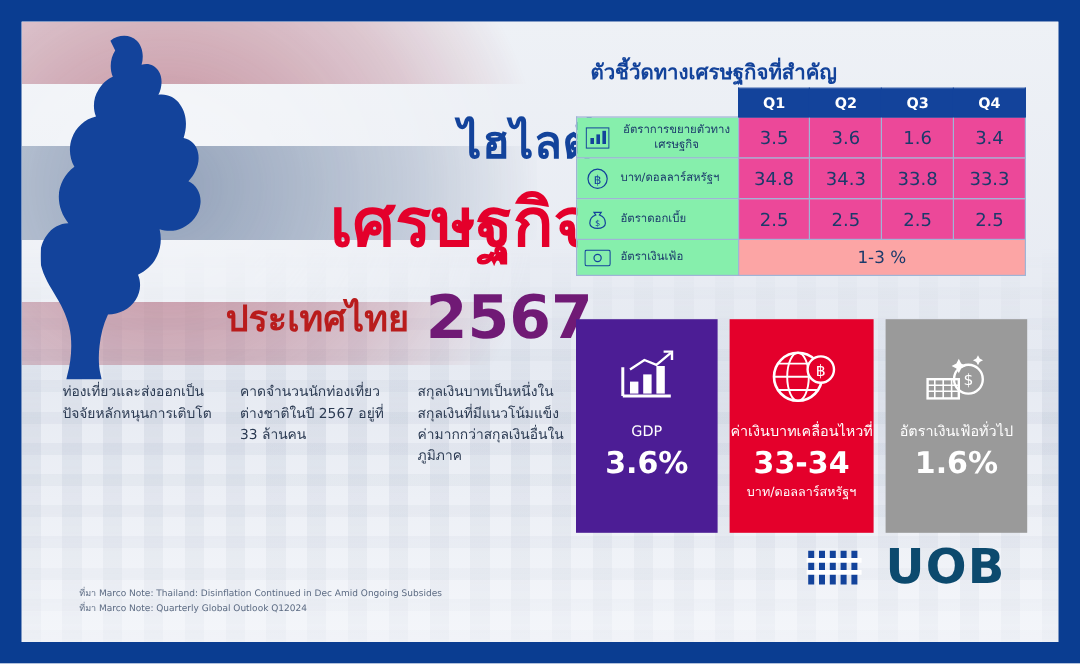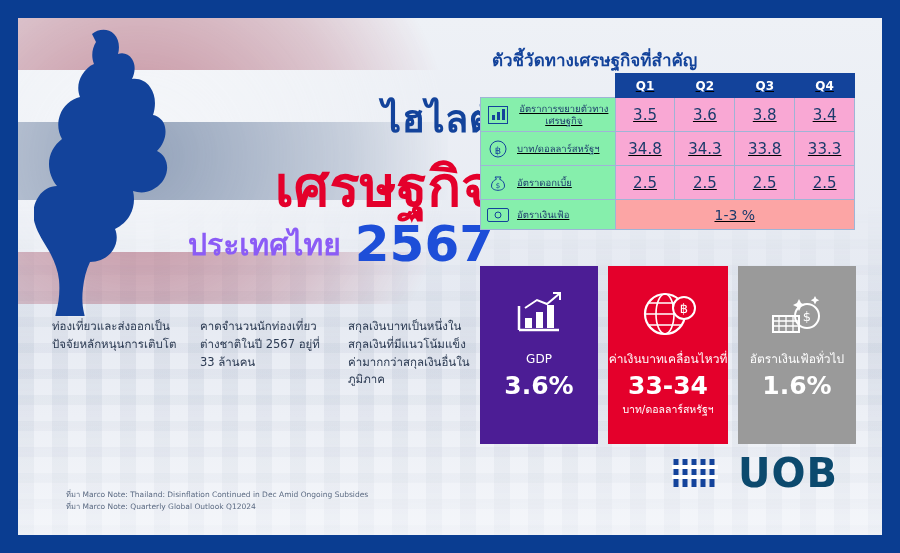--- a/index.html
+++ b/index.html
@@ -58,54 +58,54 @@
   }
 
   
   .map { position: absolute; left: 16px; top: 8px; width: 210px; height: 290px; }
 
   
   .headline { position: absolute; left: 146px; top: 82px; width: 330px; text-align: right; }
   .h-line1 { color: #13439b; font-size: 38px; font-weight: bold; line-height: 1.0; letter-spacing: 0.5px;}
   .h-line2 { color: #e4002b; font-size: 56px; font-weight: bold; line-height: 1.05; margin-top: 20px; }
   .h-line3row { display: flex; align-items: flex-end; justify-content: flex-end; gap: 14px; margin-top: 4px; }
-  .h-line3 { color: #8b5cf6; font-size: 30px; font-weight: bold; }
-  .h-year { color: #1d4ed8; font-size: 50px; font-weight: bold; line-height: 0.95; }
+  .h-line3 { color: #b91c1c; font-size: 30px; font-weight: bold; }
+  .h-year { color: #701a75; font-size: 50px; font-weight: bold; line-height: 0.95; margin-top: 21px; }
 
   
   .cols { position: absolute; left: 34px; top: 300px; width: 430px; display: flex; gap: 18px; }
   .col { width: 130px; color: #2b3a52; font-size: 11.5px; line-height: 1.55; }
 
   
   .ind-title {
     position: absolute; left: 474px; top: 28px;
     color: #13439b; font-size: 17px; font-weight: bold;
   }
-  .table-wrap { position: absolute; left: 462px; top: 55px; width: 314px; text-decoration: underline; }
+  .table-wrap { position: absolute; left: 462px; top: 55px; width: 314px; }
   table.ind { border-collapse: collapse; width: 375px; }
   table.ind th, table.ind td {
     border: 1px solid #9fb4d6;
     text-align: center;
     color: #1b3a6b;
   }
   table.ind thead th {
     background: #13439b; color: #ffffff;
     font-size: 12px; font-weight: bold; height: 24px;
     border-color: #13439b;
   }
   table.ind thead th.blank { background: transparent; border: none; }
   td.rowlabel {
     background: #86efac;
     text-align: left;
     font-size: 9.5px;
     color: #1b3a6b;
     padding: 2px 4px 2px 4px;
     width: 135px;
   }
-  td.val { background: #f9a8d4; font-size: 15px; height: 34px; width: 60px; }
+  td.val { background: #ec4899; font-size: 15px; height: 34px; width: 60px; }
   td.span { background: #fca5a5; font-size: 14px; height: 30px; }
   .lab-inner { display: flex; align-items: center; gap: 6px; }
   .lab-ico {
     width: 26px; height: 22px; flex: 0 0 26px;
     display: flex; align-items: center; justify-content: center;
     color: #13439b;
   }
   .lab-txt { line-height: 1.25; }
 
   
@@ -178,21 +178,21 @@
                       <rect x="4" y="9" width="3" height="5" fill="#13439b"></rect>
                       <rect x="9" y="6" width="3" height="8" fill="#13439b"></rect>
                       <rect x="14" y="3" width="3" height="11" fill="#13439b"></rect>
                     </svg>
                 </span>
                 <span class="lab-txt">อัตราการขยายตัวทางเศรษฐกิจ</span>
               </div>
             </td>
             <td class="val">3.5</td>
             <td class="val">3.6</td>
-            <td class="val">3.8</td>
+            <td class="val">1.6</td>
             <td class="val">3.4</td>
           </tr>
           <tr>
             <td class="rowlabel">
               <div class="lab-inner">
                 <span class="lab-ico">
                   <svg width="20" height="20" viewBox="0 0 20 20">
                       <circle cx="10" cy="10" r="8" fill="none" stroke="#13439b"></circle>
                       <text x="10" y="14.5" font-size="10" text-anchor="middle" fill="#13439b" font-family="DejaVu Sans">฿</text>
                     </svg>

